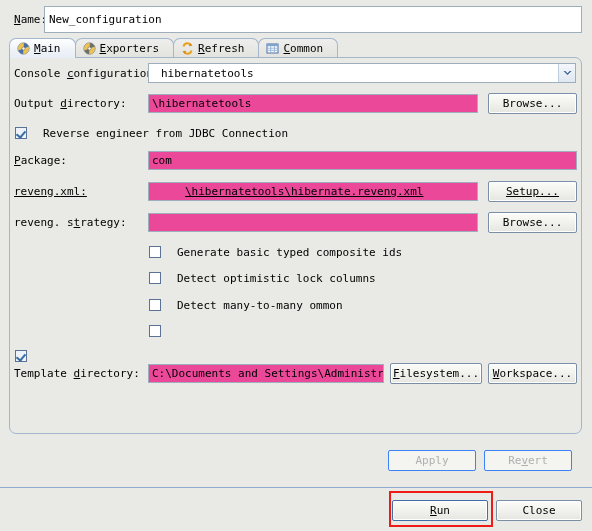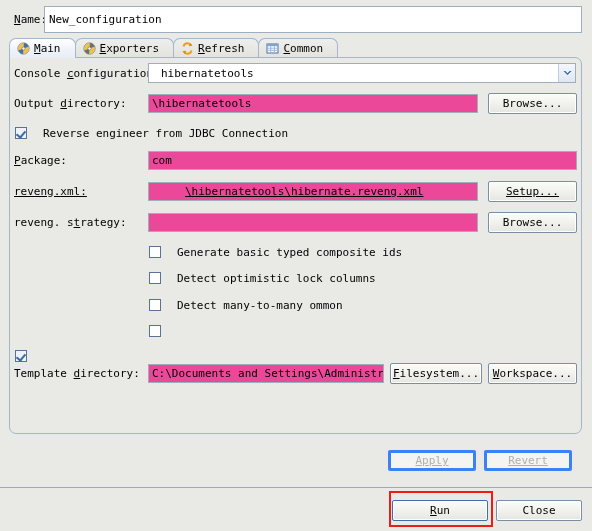--- a/index.html
+++ b/index.html
@@ -130,24 +130,23 @@
     display: flex; align-items: center; justify-content: center;
     font-family: "DejaVu Sans Mono", "Liberation Mono", monospace;
     font-size: 11px;
     color: #000;
     white-space: nowrap;
     box-shadow: inset 0 0 0 1px #ffffff;
   }
   .btn u { text-decoration: underline; }
   .btn.disabled {
     color: #b0b0b0;
-    border: 3px solid #3b82f6;
+    border: 1px solid #3b82f6;
     background: #f4f4f1;
     box-shadow: none;
-    text-decoration: underline;
   }
 
   
   .cbrow {
     position: absolute;
     display: flex; align-items: center; gap: 16px;
     height: 16px;
     font-size: 11px;
   }
   .cbox {

